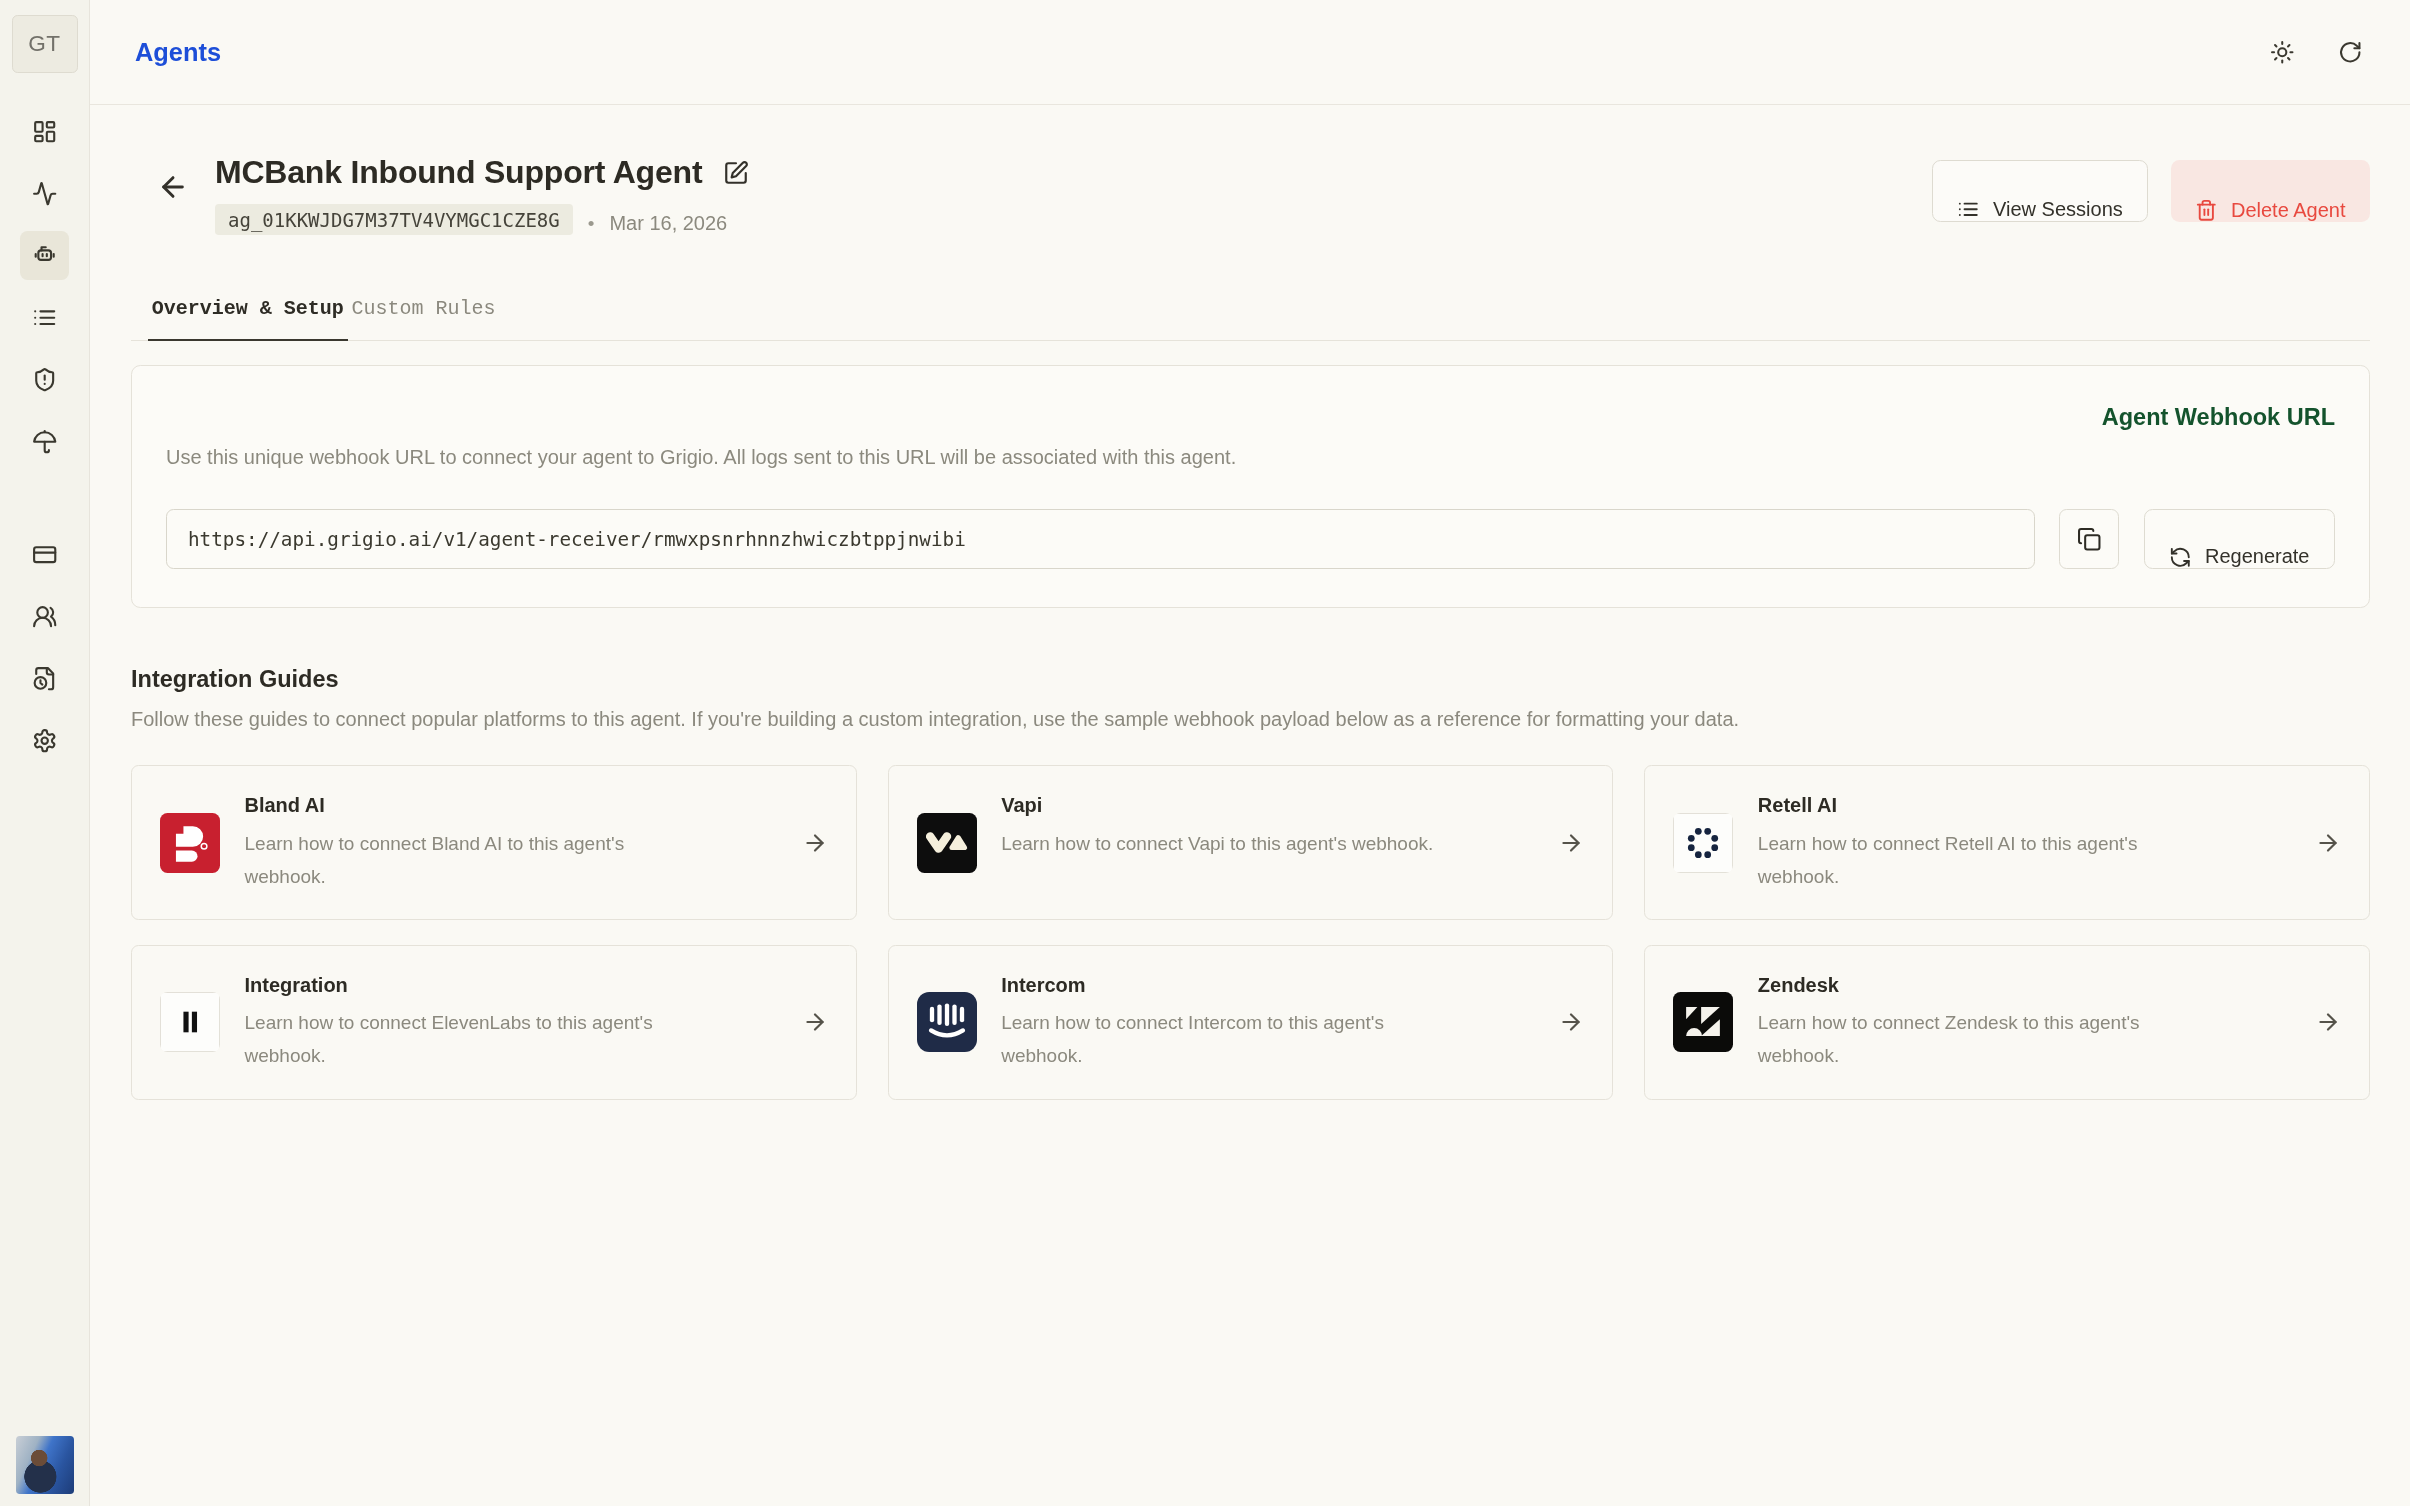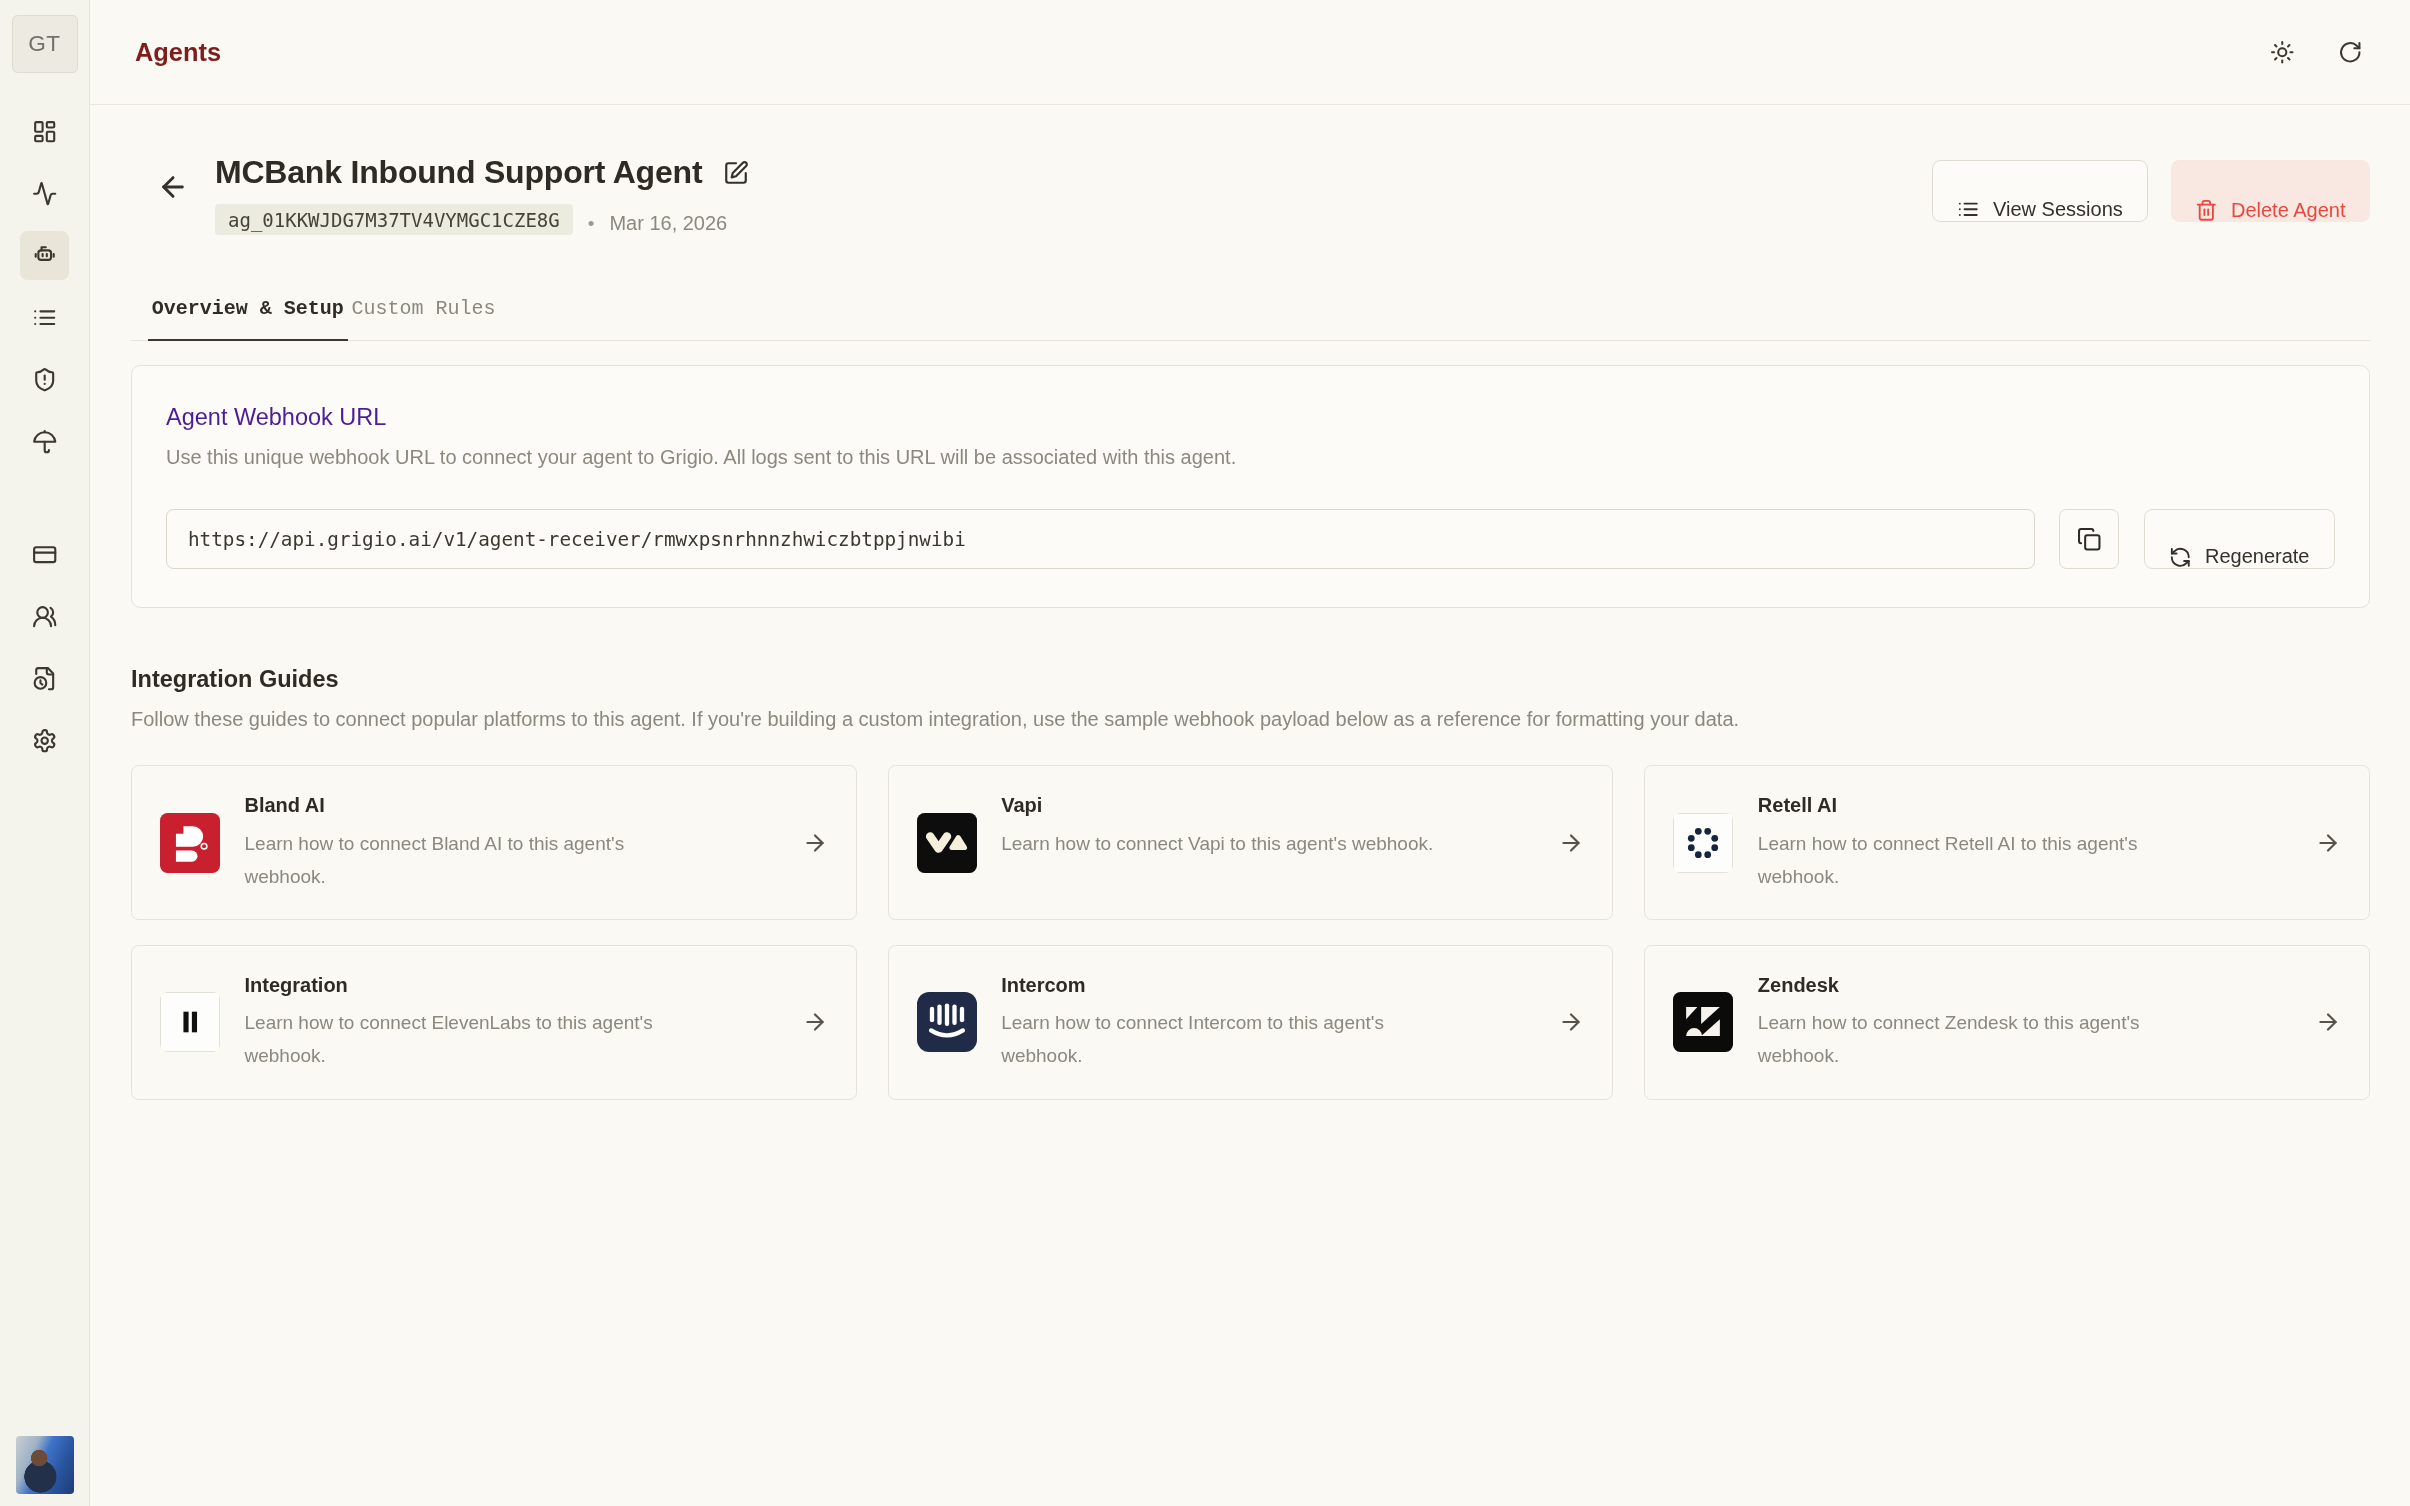--- a/index.html
+++ b/index.html
@@ -52,21 +52,21 @@
 
   
   .main { flex:1; display:flex; flex-direction:column; height:1507px; }
   .topbar {
     height:105px; flex:0 0 105px;
     display:flex; align-items:center;
     padding:0 49px 0 45px;
     border-bottom:0.9px solid #e9e6de;
     background:#faf9f4;
   }
-  .topbar-title { font-size:25.4px; font-weight:600; color:#7f1d1d; }
+  .topbar-title { font-size:25.4px; font-weight:600; color:#1d4ed8; }
   .topbar-actions { margin-left:auto; display:flex; align-items:center; gap:43px; }
   .icon-btn { background:none; border:none; cursor:pointer; padding:0; color:#3a382f; }
   .icon-btn svg { width:24.5px; height:24.5px; stroke:#3a382f; stroke-width:2; fill:none; stroke-linecap:round; stroke-linejoin:round; }
 
   .content { flex:1; padding:49px 41px 0 41px; overflow:hidden; }
 
   
   .page-head { display:flex; align-items:flex-start; }
   .back-btn { background:none; border:none; cursor:pointer; padding:0; margin:17px 26px 0 26px; }
   .back-btn svg { width:32px; height:32px; stroke:#33312a; stroke-width:2.2; fill:none; stroke-linecap:round; stroke-linejoin:round; }
@@ -106,21 +106,21 @@
   }
   .tab.active { color:#2e2c25; font-weight:600; border-bottom-color:#3a382f; }
 
   
   .webhook-card {
     margin-top:24.5px;
     border:1.4px solid #e5e2d9; border-radius:9.4px;
     background:#fcfbf7;
     padding:38px 34px 38px 34px;
   }
-  .card-title { font-size:23.5px; font-weight:400; color:#4c1d95; }
+  .card-title { font-size:23.5px; font-weight:700; color:#14532d;text-align:right; }
   .card-desc { font-size:20px; color:#8b897e; margin-top:15px; }
   .url-row { display:flex; align-items:center; margin-top:40px; gap:24.5px; }
   .url-input {
     flex:1; height:60px;
     border:1.4px solid #d9d6cb; border-radius:7.5px;
     background:#fcfbf7;
     font-family:"DejaVu Sans Mono","Liberation Mono",monospace;
     font-size:19.3px; color:#3b392f;
     padding:0 21px;
   }

